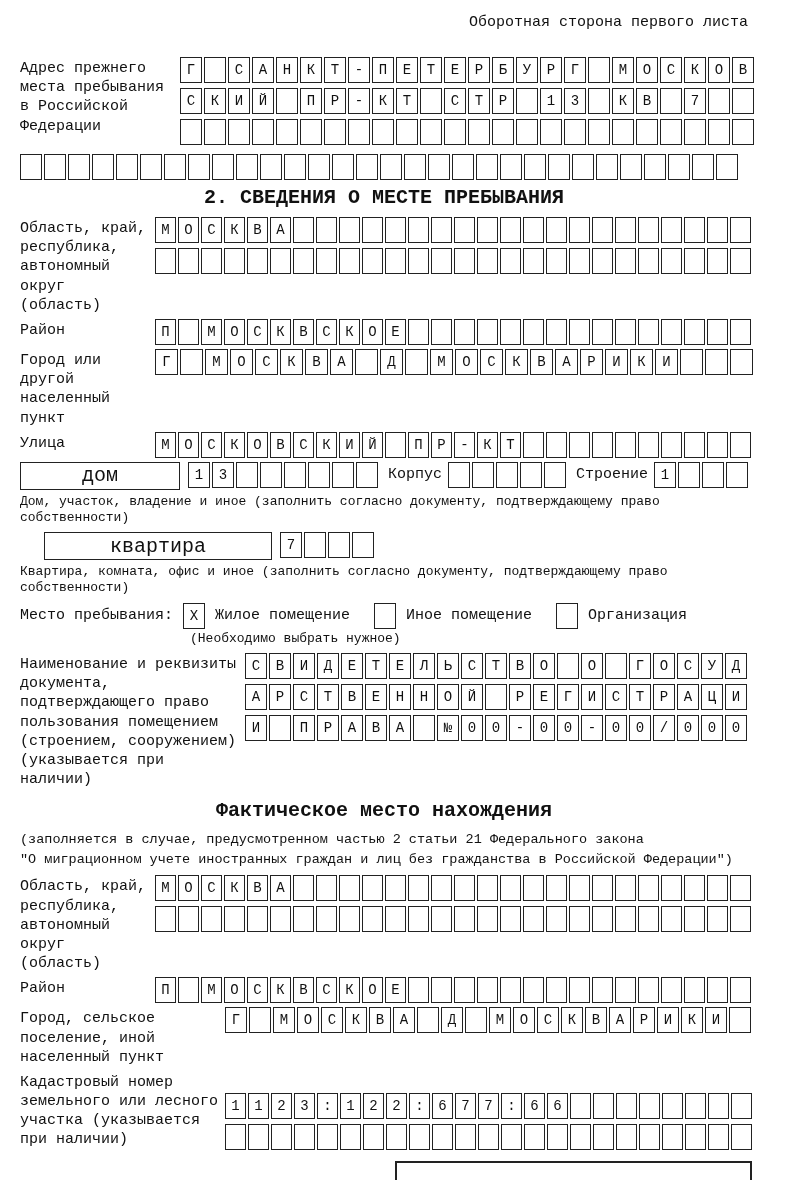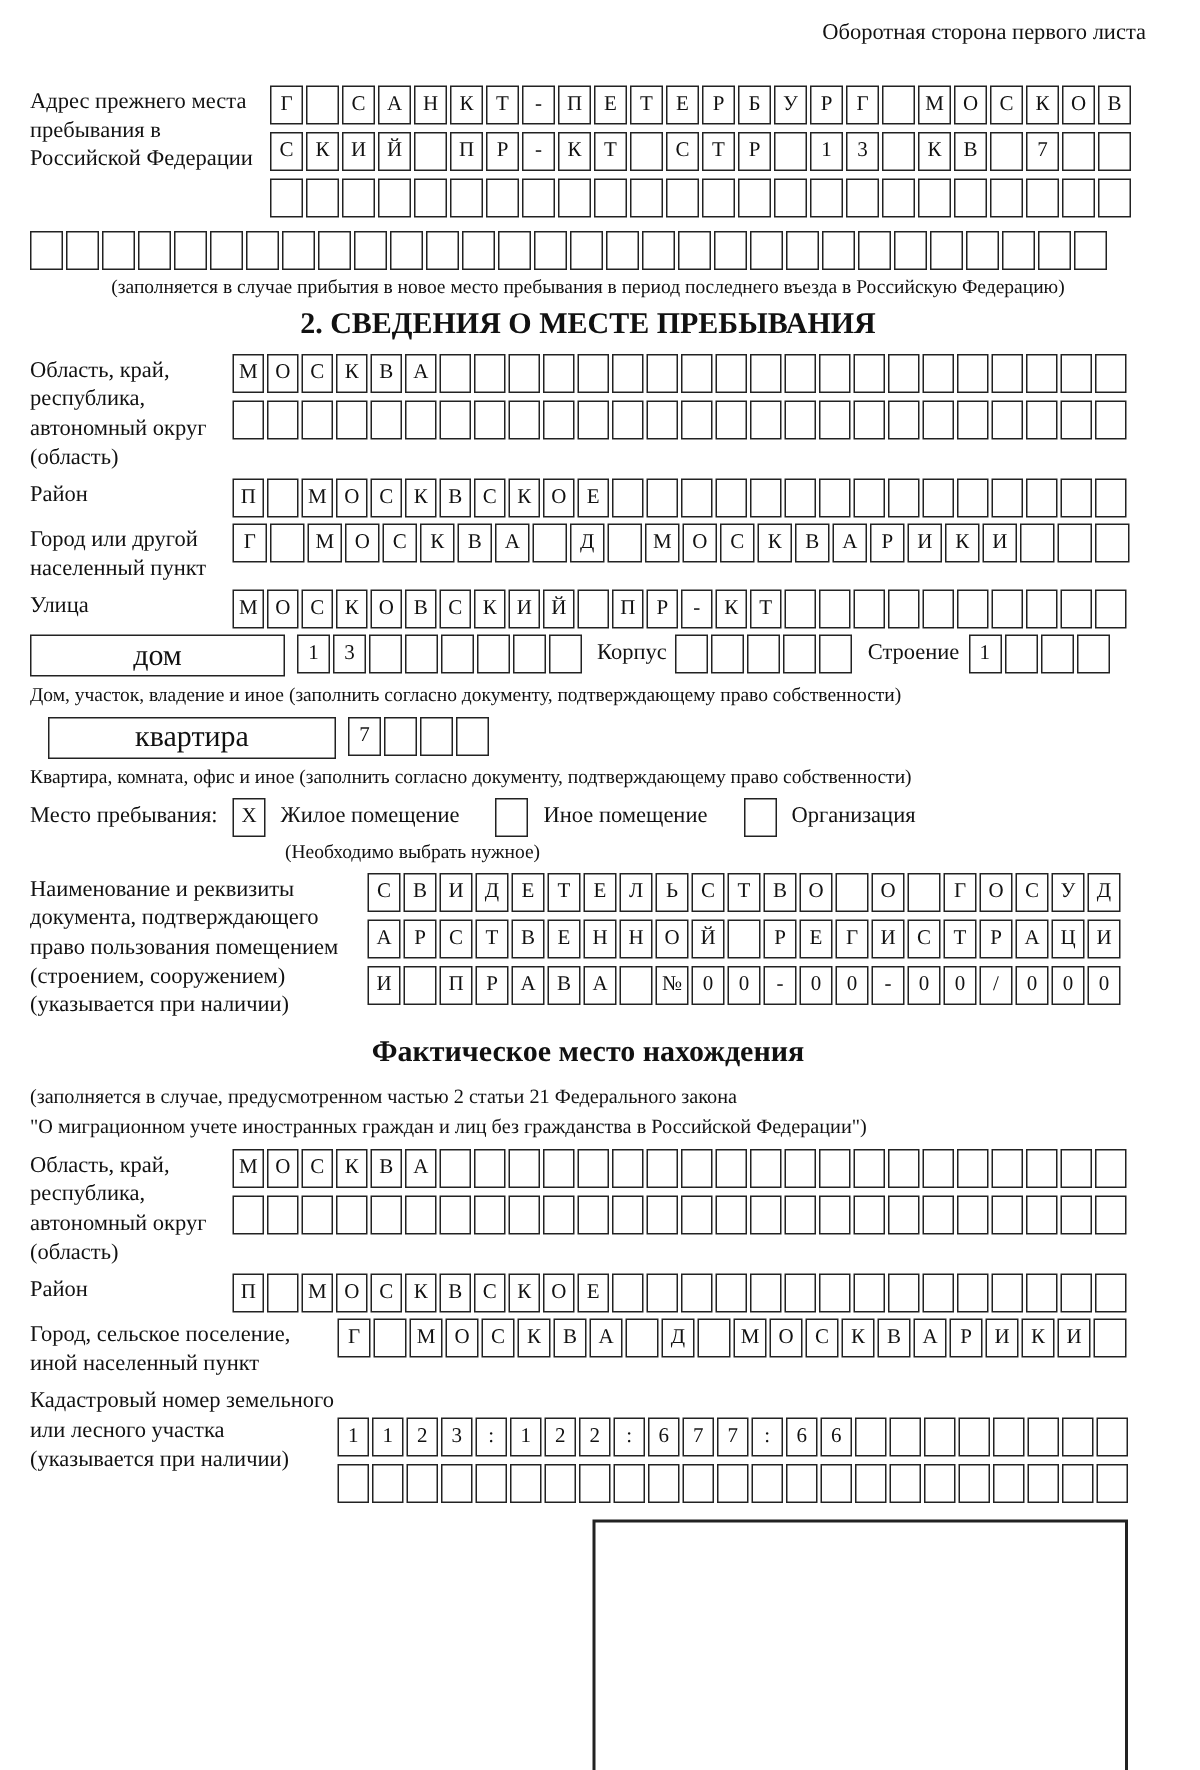--- a/index.html
+++ b/index.html
@@ -1,20 +1,20 @@
 <!DOCTYPE html>
 <html><head>
 <meta charset="utf-8">
 <style>
   * { margin:0; padding:0; box-sizing:border-box; }
   html,body { background:#fff; }
   .page {
     position:relative; width:800px; height:1180px;
-    padding:14px 36px 0 20px; background:#fff; color:#111;
-    font-family:Liberation Serif, serif; font-size:15px;
+    padding:14px 52px 0 20px; background:#fff; color:#111;
+    font-family:Liberation Mono, monospace; font-size:15px;
   }
   .header-note { text-align:right; font-size:15px; margin-bottom:26px; }
 
   .frow { display:flex; align-items:flex-start; margin-bottom:4px; }
   .label { line-height:1.28; padding-top:2px; }
   .w160 { width:160px; flex:0 0 160px; }
   .w135 { width:135px; flex:0 0 135px; }
   .w225 { width:225px; flex:0 0 225px; }
   .w205 { width:205px; flex:0 0 205px; }
 
@@ -31,21 +31,21 @@
 
   .caption { font-size:13px; line-height:1.25; margin:2px 0 6px; }
   .center { text-align:center; }
   .sec-title { text-align:center; font-weight:bold; font-size:20px; margin:6px 0 8px; }
 
   .named-box {
     height:28px; border:1.5px solid #222; display:flex;
     align-items:center; justify-content:center; font-size:20px;
   }
   .dom-box { width:170px; margin-right:8px; }
-  .kv-box  { width:192px; margin-left:12px; margin-right:8px; }
+  .kv-box  { width:228px; margin-left:24px; margin-right:8px; }
   .inline-label { padding:4px 6px 0 10px; white-space:nowrap; }
 
   .stay-row { display:flex; align-items:center; gap:10px; margin:4px 0 2px; }
   .stay-row .cell { width:22px; }
   .opt-label { padding-right:14px; }
 
   .actual-captions { font-size:13.5px; line-height:1.45; margin-bottom:6px; }
 
   .stamp-wrap { margin-left:375px; width:360px; margin-top:6px; }
   .stamp-box { width:357px; height:176px; border:2px solid #222; }
@@ -166,21 +166,20 @@
       <span class="cell"></span>
       <span class="cell"></span>
       <span class="cell"></span>
       <span class="cell"></span>
       <span class="cell"></span>
       <span class="cell"></span>
       <span class="cell"></span>
       <span class="cell"></span>
       <span class="cell"></span>
     </div>
-  <div class="caption center">(заполняется в случае прибытия в новое место пребывания в период последнего въезда в Российскую Федерацию)</div>
 
   <div class="sec-title">2. СВЕДЕНИЯ О МЕСТЕ ПРЕБЫВАНИЯ</div>
 
   <div class="frow">
     <div class="label w135">Область, край, республика, автономный округ (область)</div>
     <div class="rows">
       <div class="cells cw21">
           <span class="cell">М</span>
           <span class="cell">О</span>
           <span class="cell">С</span>

